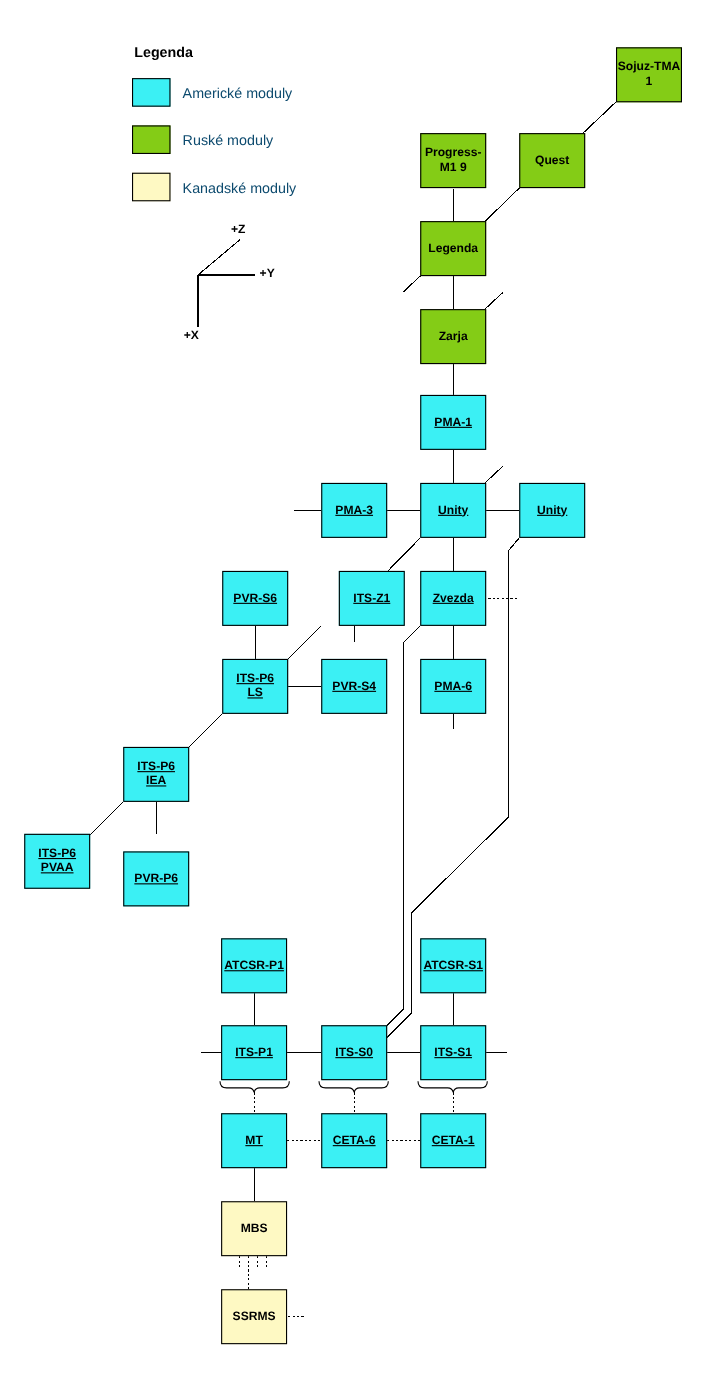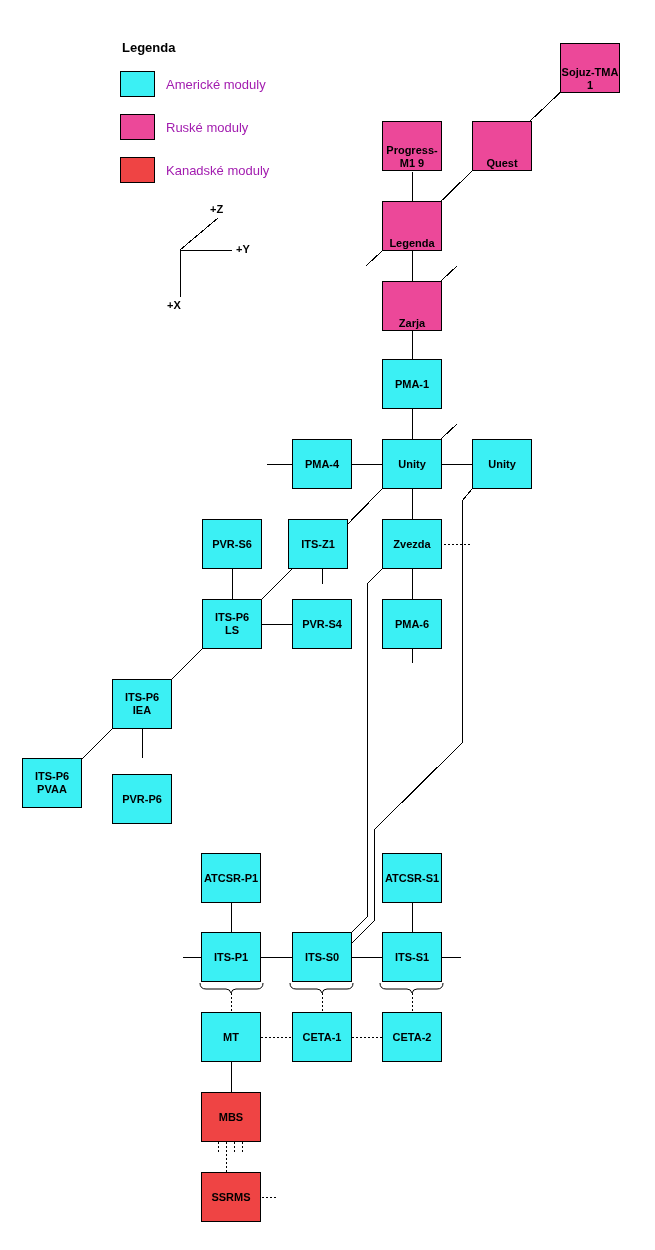--- a/index.html
+++ b/index.html
@@ -17,34 +17,34 @@
     border:1px solid #000;
     box-sizing:border-box;
     display:flex;align-items:center;justify-content:center;
     text-align:center;
   }
   .box-label{
     font-size:11px;font-weight:bold;color:#000;
     line-height:13px;white-space:pre-line;
     letter-spacing:0px;
   }
-  .am{background:#3bf0f4;}
-  .ru{background:#ec4899;align-items:flex-end;}
-  .ca{background:#ef4444;}
+  .am{background:#3bf0f4;text-decoration:underline;}
+  .ru{background:#84cc16;}
+  .ca{background:#fef9c3;}
   .legend-title{
     position:absolute;left:122px;top:40px;
     font-size:13px;font-weight:bold;color:#000;
   }
   .swatch{
     position:absolute;left:120px;width:35px;height:26px;
     border:1px solid #000;box-sizing:border-box;
   }
   .legend-label{
     position:absolute;left:166px;
-    font-size:13px;color:#a21caf;
+    font-size:13px;color:#0c4a6e;
   }
   .axis-label{
     position:absolute;
     font-size:11px;font-weight:bold;color:#000;
   }
 </style>
 </head>
 <body>
 
 <div id="canvas">
@@ -141,32 +141,32 @@
   <div class="box ru" style="left:382px;top:201px">
       <span class="box-label">Legenda</span>
     </div>
   <div class="box ru" style="left:382px;top:281px">
       <span class="box-label">Zarja</span>
     </div>
   <div class="box am" style="left:382px;top:359px">
       <span class="box-label">PMA-1</span>
     </div>
   <div class="box am" style="left:292px;top:439px">
-      <span class="box-label">PMA-4</span>
+      <span class="box-label">PMA-3</span>
     </div>
   <div class="box am" style="left:382px;top:439px">
       <span class="box-label">Unity</span>
     </div>
   <div class="box am" style="left:472px;top:439px">
       <span class="box-label">Unity</span>
     </div>
   <div class="box am" style="left:202px;top:519px">
       <span class="box-label">PVR-S6</span>
     </div>
-  <div class="box am" style="left:288px;top:519px">
+  <div class="box am" style="left:308px;top:519px">
       <span class="box-label">ITS-Z1</span>
     </div>
   <div class="box am" style="left:382px;top:519px">
       <span class="box-label">Zvezda</span>
     </div>
   <div class="box am" style="left:202px;top:599px">
       <span class="box-label">ITS-P6
 LS</span>
     </div>
   <div class="box am" style="left:292px;top:599px">
@@ -198,24 +198,24 @@
   <div class="box am" style="left:292px;top:932px">
       <span class="box-label">ITS-S0</span>
     </div>
   <div class="box am" style="left:382px;top:932px">
       <span class="box-label">ITS-S1</span>
     </div>
   <div class="box am" style="left:201px;top:1012px">
       <span class="box-label">MT</span>
     </div>
   <div class="box am" style="left:292px;top:1012px">
+      <span class="box-label">CETA-6</span>
+    </div>
+  <div class="box am" style="left:382px;top:1012px">
       <span class="box-label">CETA-1</span>
-    </div>
-  <div class="box am" style="left:382px;top:1012px">
-      <span class="box-label">CETA-2</span>
     </div>
   <div class="box ca" style="left:201px;top:1092px">
       <span class="box-label">MBS</span>
     </div>
   <div class="box ca" style="left:201px;top:1172px">
       <span class="box-label">SSRMS</span>
     </div>
 
 </div>
 

